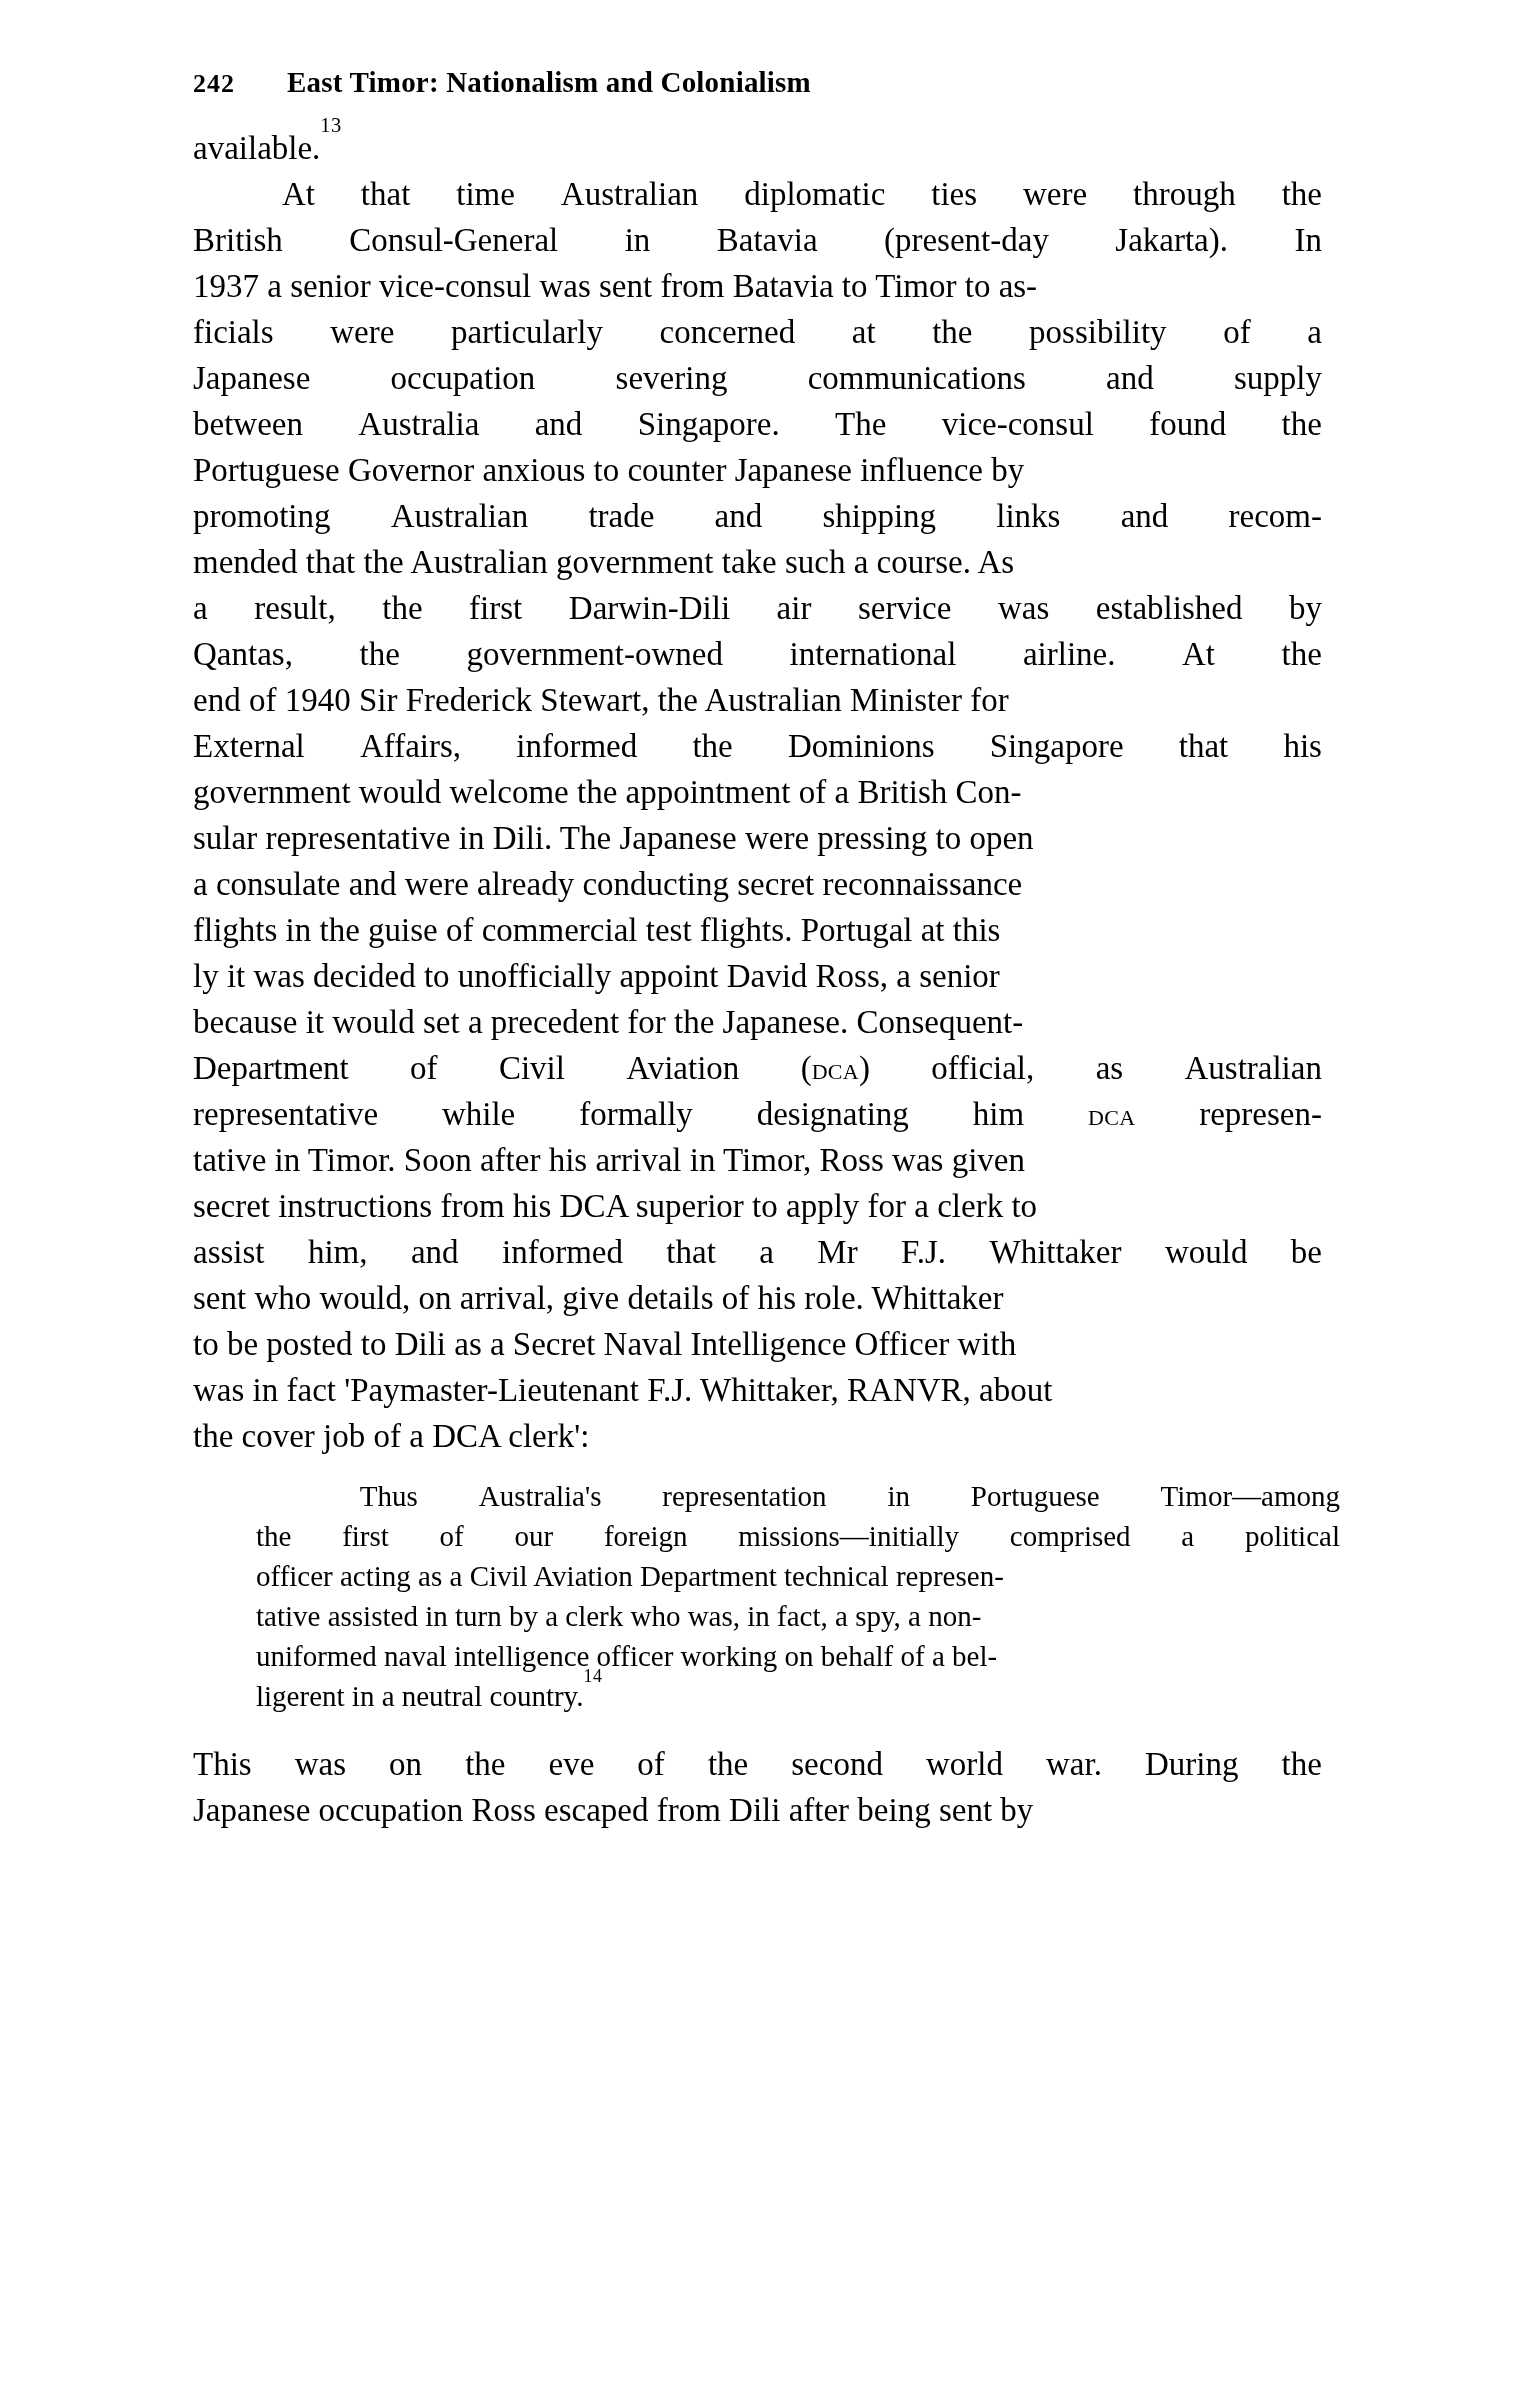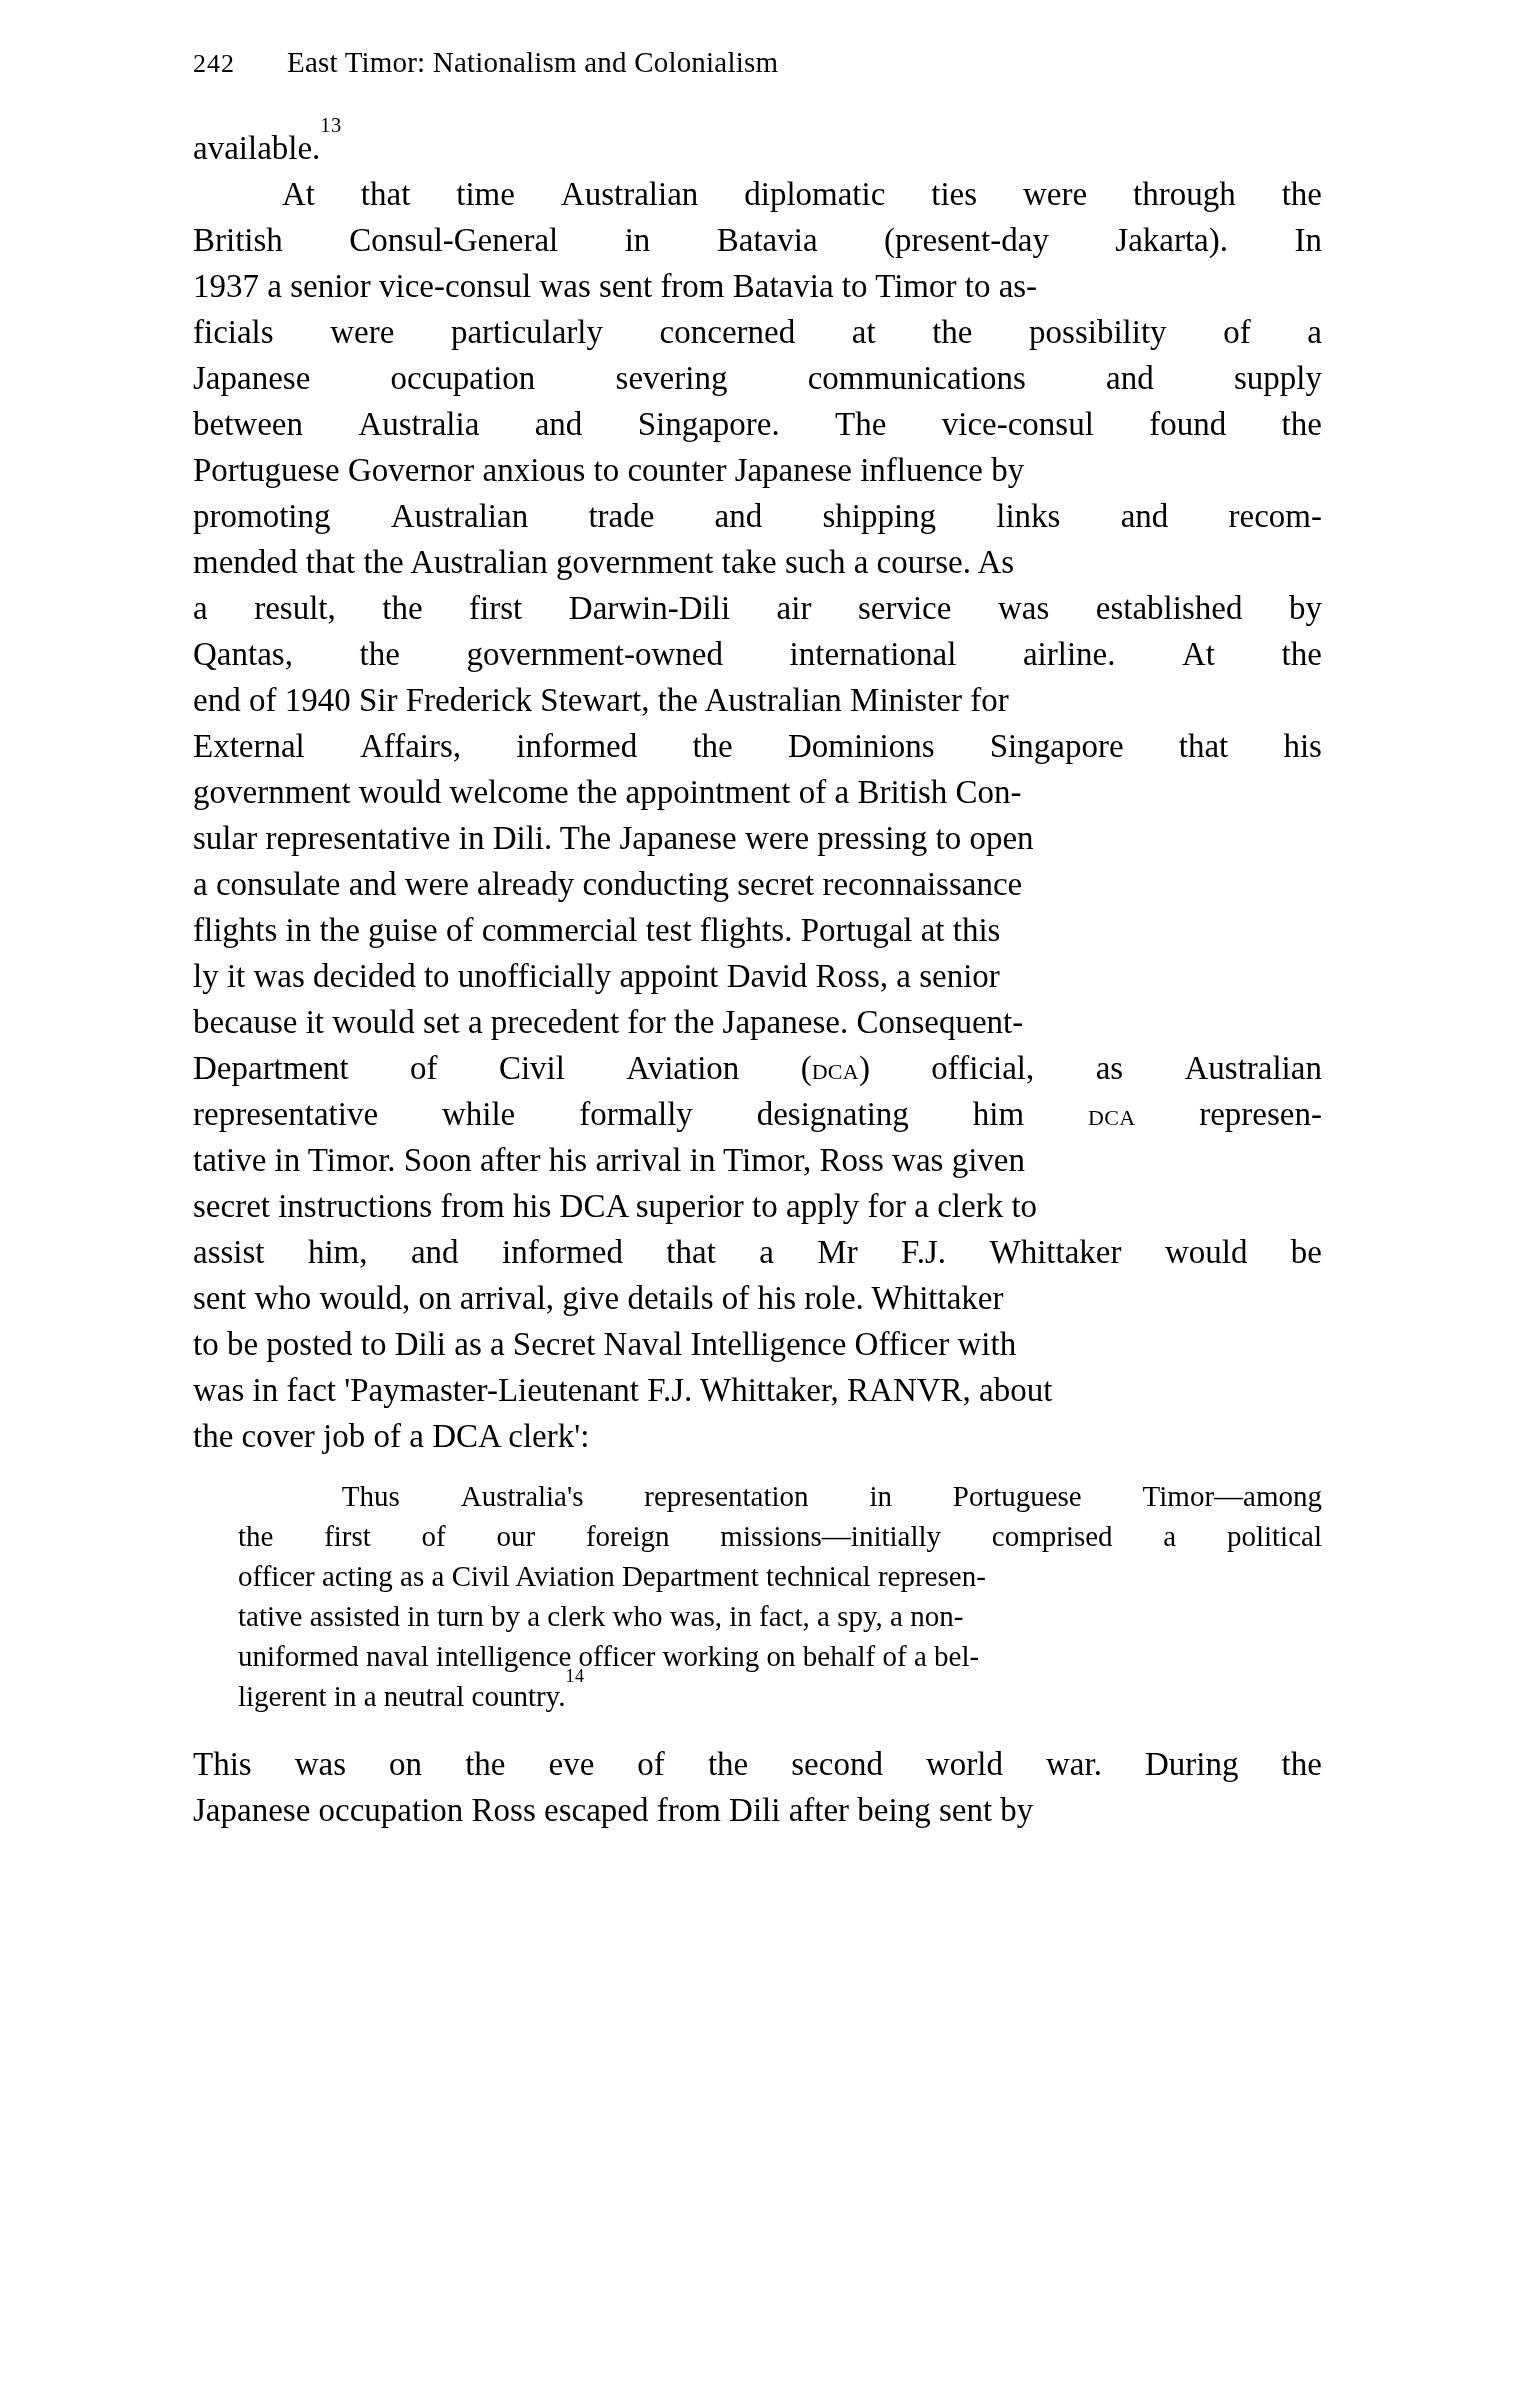--- a/index.html
+++ b/index.html
@@ -24,26 +24,27 @@
     width: 1514px;
     height: 2403px;
     box-sizing: border-box;
     padding: 0;
   }
 
   
   .running-head {
     position: absolute;
     left: 193px;
-    top: 48px;
+    top: 68px;
     width: 1151px;
     font-size: 29px;
     line-height: 1.0;
     white-space: nowrap;
     letter-spacing: 0.2px;
+    font-weight: bold;
   }
   .folio {
     display: inline-block;
     min-width: 94px;
     font-size: 26px;
     letter-spacing: 1px;
   }
   .head-title {
     display: inline-block;
   }
@@ -94,21 +95,21 @@
   .quote {
     margin: 0;
     padding: 0;
     font-size: 29px;
     line-height: 40px;
   }
   .quote .ln {
     height: 40px;
   }
   .quote-wrap {
-    margin-left: 45px;
+    margin-left: 63px;
     width: 1084px;
   }
 
   .gap-sm { height: 16.6px; }
   .gap-md { height: 25px; }
 </style>
 </head>
 <body>
 
 <div class="page">

